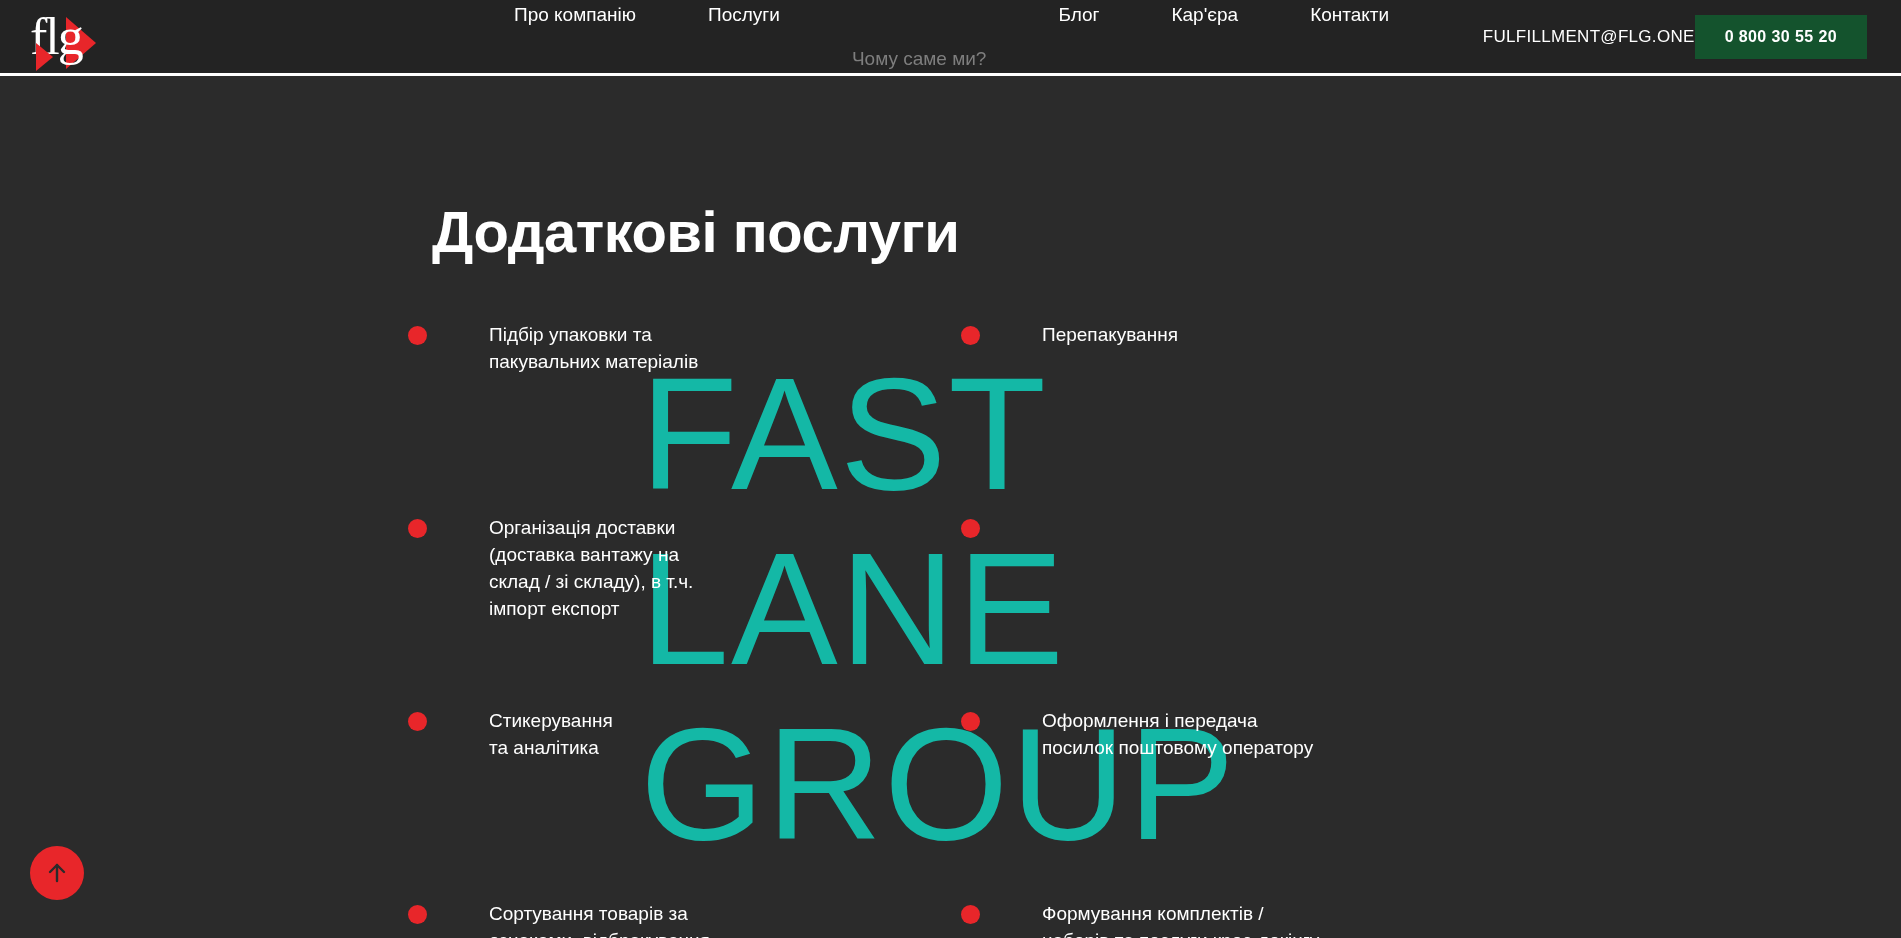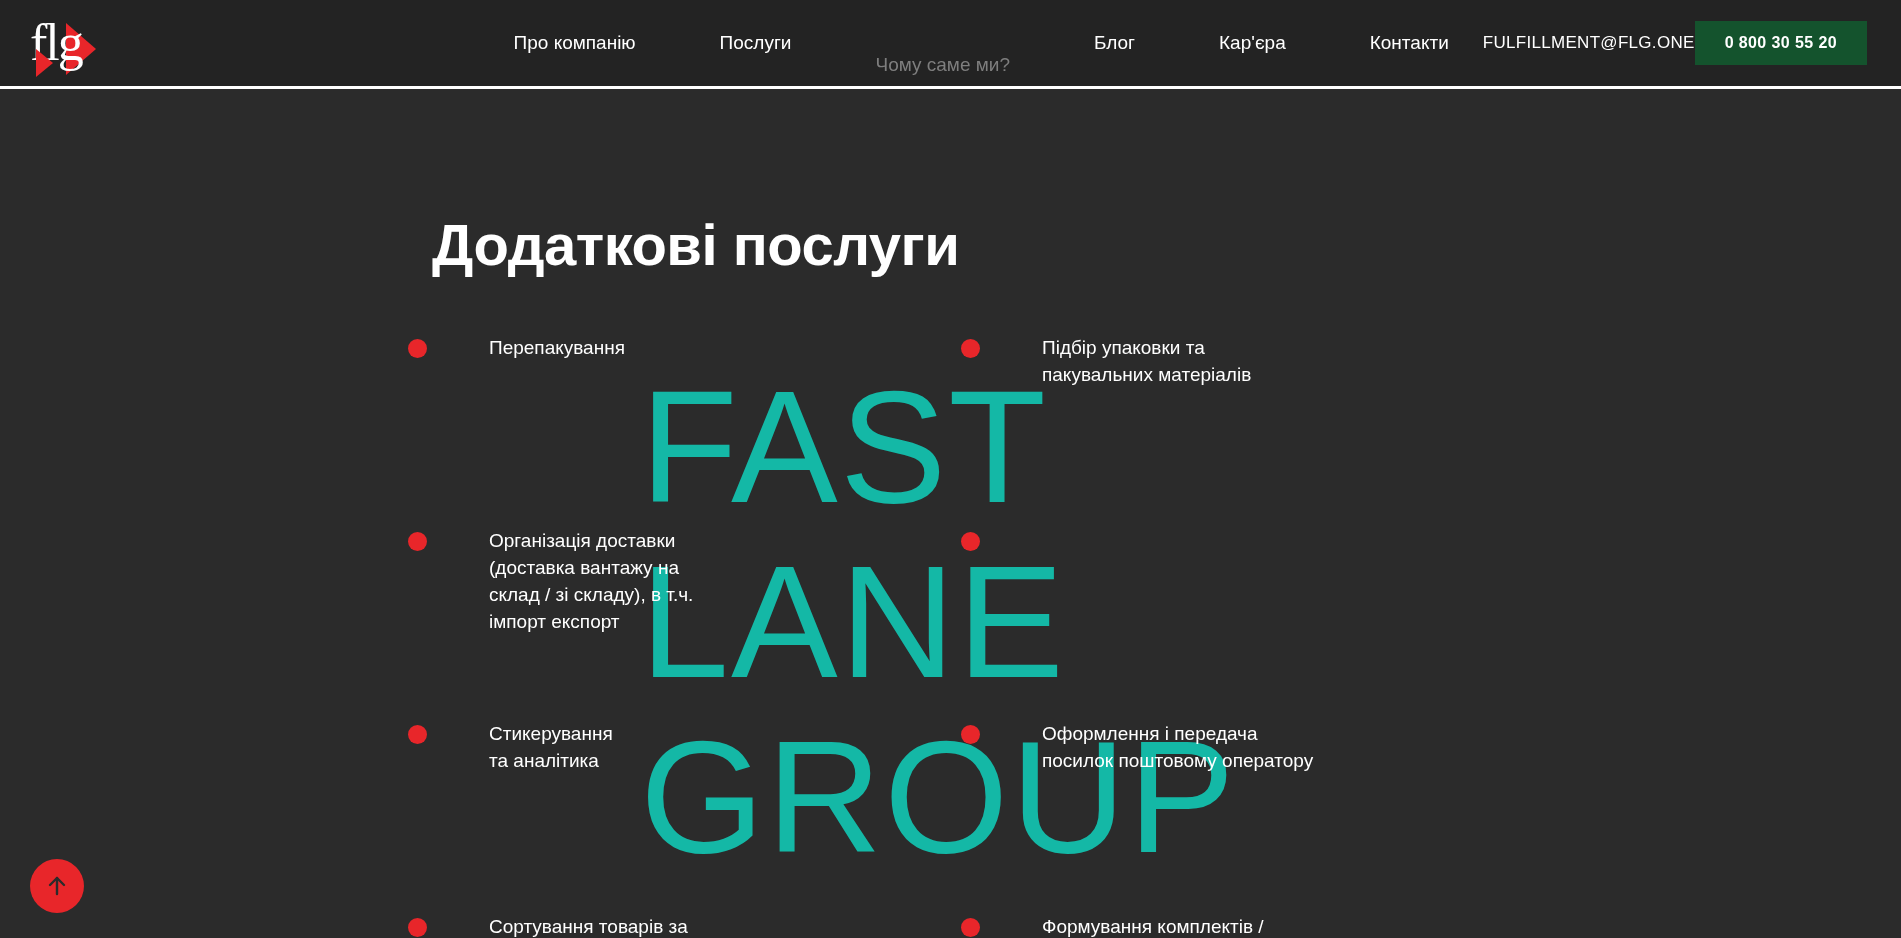--- a/index.html
+++ b/index.html
@@ -12,21 +12,21 @@
   body {
     width: 1901px;
     height: 938px;
     overflow: hidden;
     position: relative;
   }
 
   
   .header {
     position: relative;
-    height: 89px;
+    height: 76px;
     background: #232323;
     display: flex;
     align-items: center;
     border-bottom: 3px solid #ffffff;
     z-index: 30;
   }
   .logo-wrap {
     width: 120px;
     height: 76px;
     position: relative;
@@ -62,25 +62,24 @@
     width: 0;
     height: 0;
     border-top: 14px solid transparent;
     border-bottom: 14px solid transparent;
     border-left: 17px solid #e8262a;
     z-index: 3;
   }
 
   .nav {
     display: flex;
-    align-items: center;
     flex: 1;
     justify-content: flex-start;
     margin-left: 330px;
-    gap: 16px;
+    gap: 4px;
   }
   .nav-item {
     color: #ffffff;
     font-size: 19px;
     line-height: 22px;
     padding: 0 34px;
     cursor: pointer;
     white-space: nowrap;
     text-decoration: none;
   }
@@ -226,28 +225,28 @@
   <div class="watermark">
     <div>FAST</div>
     <div>LANE</div>
     <div>GROUP</div>
   </div>
 
   <h1 class="section-title">Додаткові послуги</h1>
 
   <div class="grid">
 
-    <div class="svc col-left">
-      <span class="dot"></span>
-      <span class="svc-text">Перепакування</span>
-    </div>
     <div class="svc col-right">
       <span class="dot"></span>
       <span class="svc-text">Підбір упаковки та
 пакувальних матеріалів</span>
+    </div>
+    <div class="svc col-left">
+      <span class="dot"></span>
+      <span class="svc-text">Перепакування</span>
     </div>
 
     <div class="svc col-left">
       <span class="dot"></span>
       <span class="svc-text">Організація доставки
 (доставка вантажу на
 склад / зі складу), в т.ч.
 імпорт експорт</span>
     </div>
     <div class="svc col-right">

